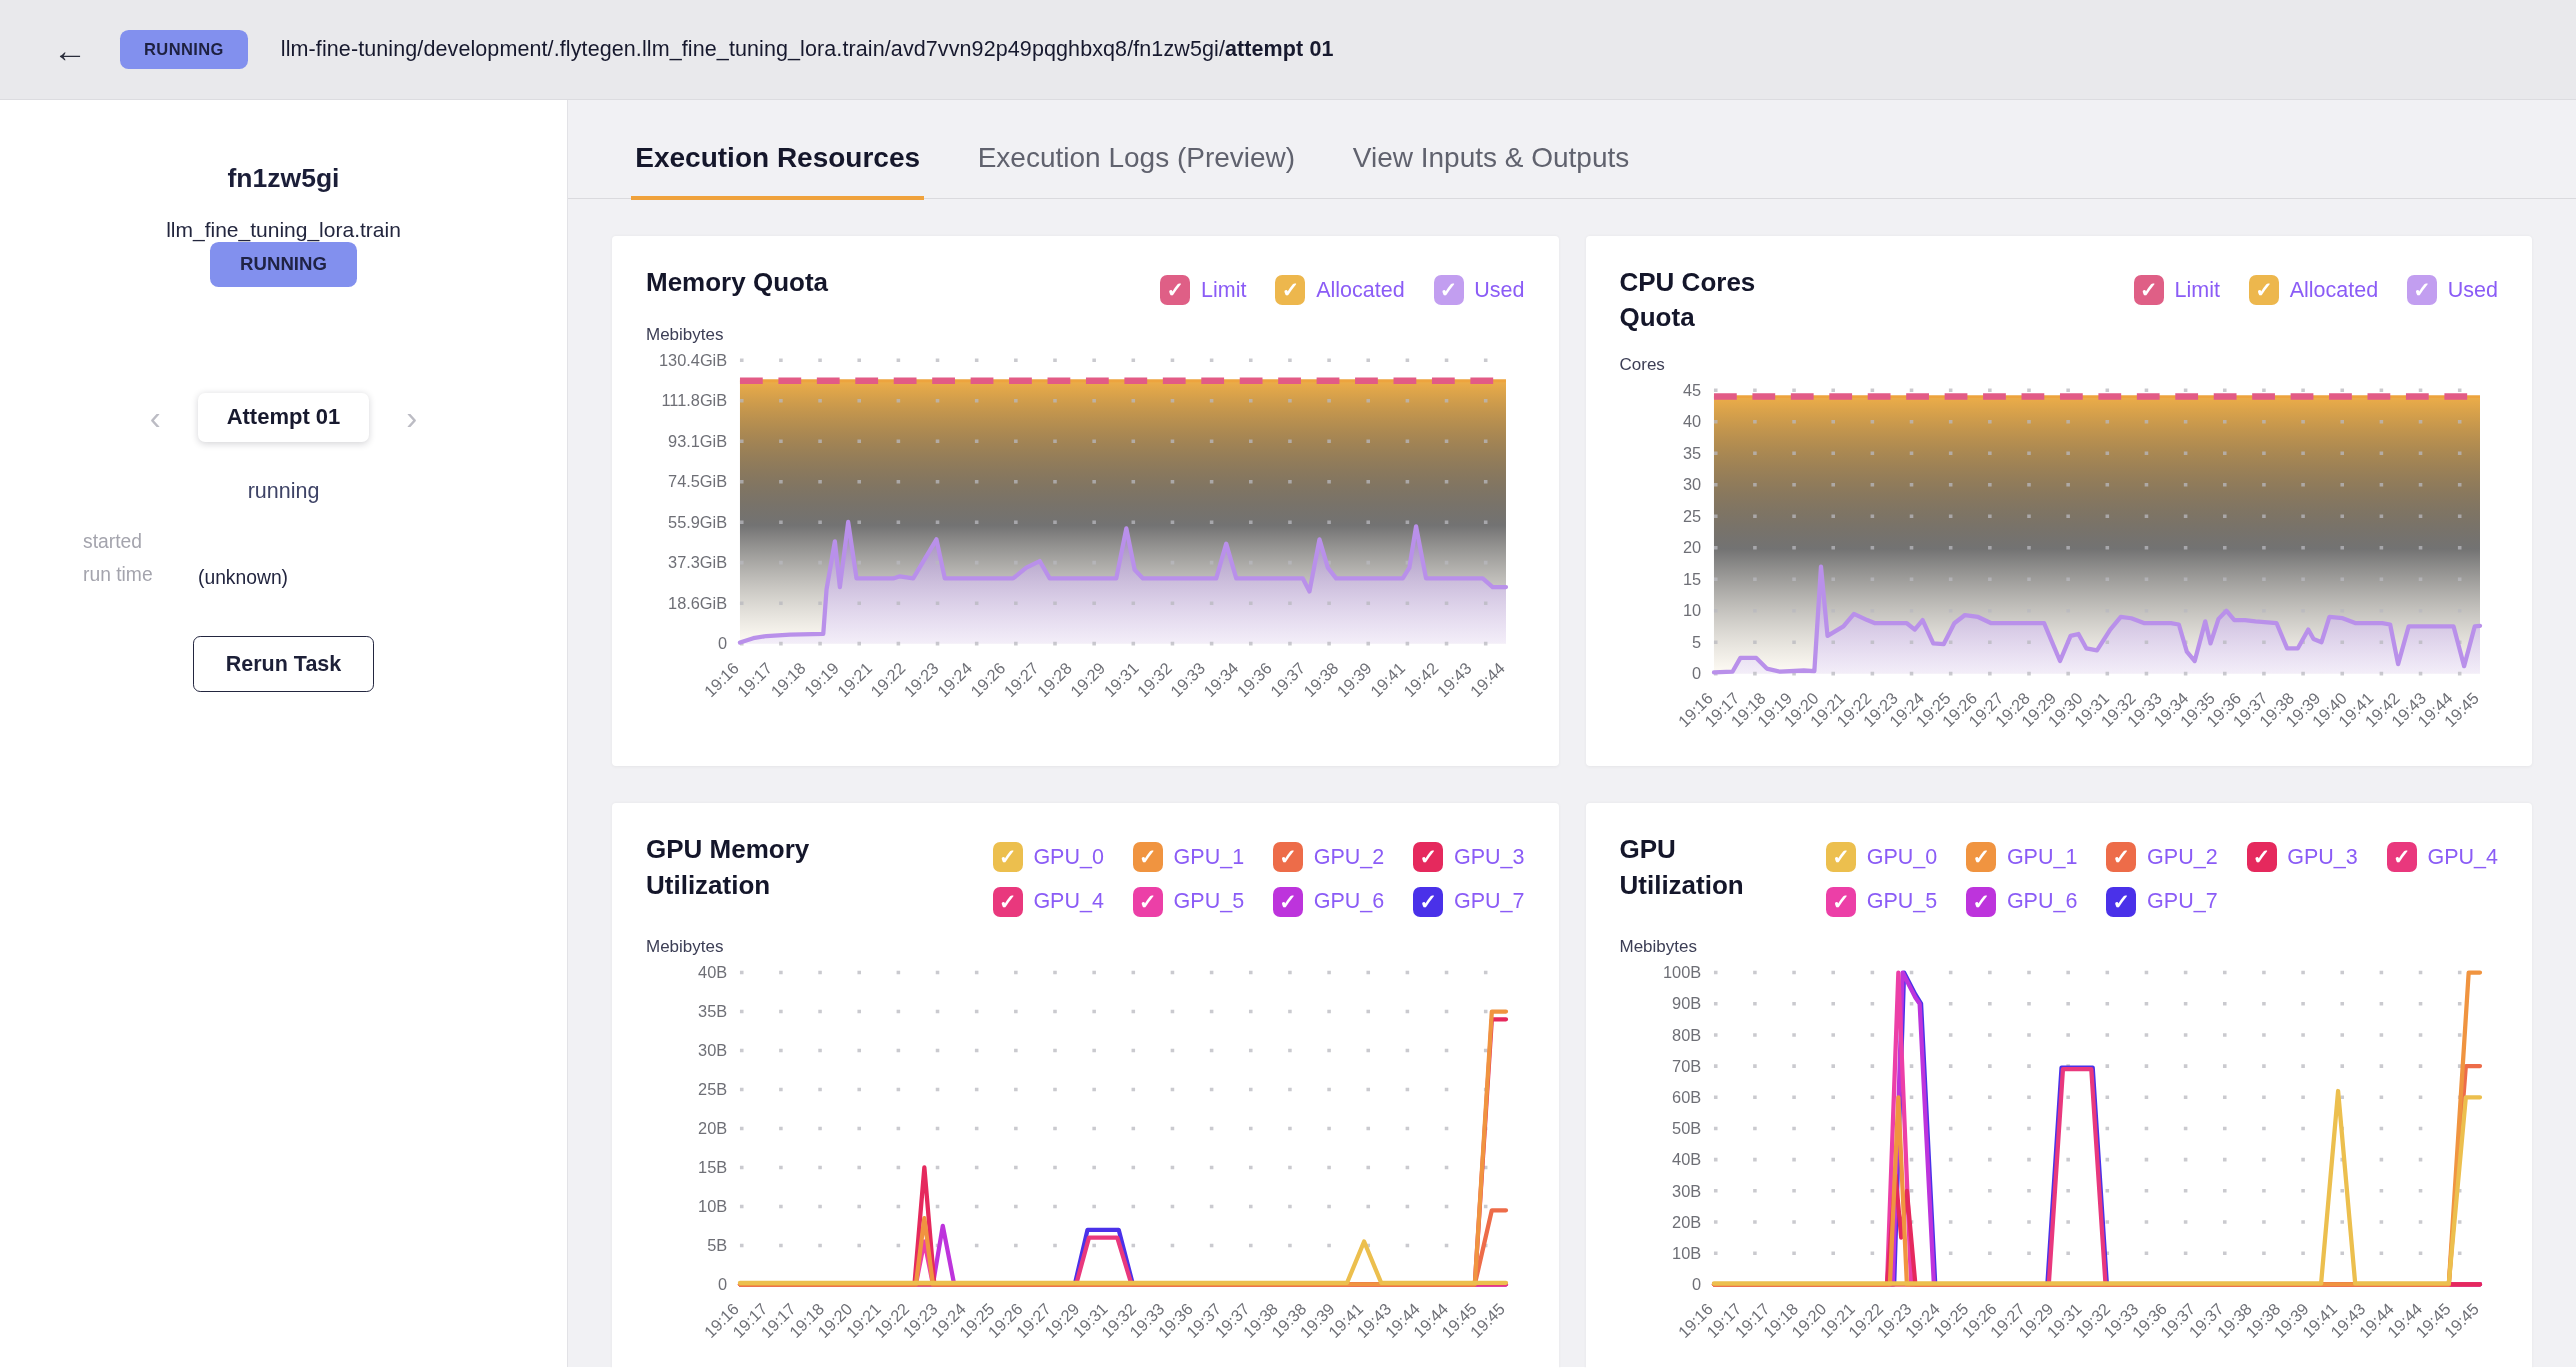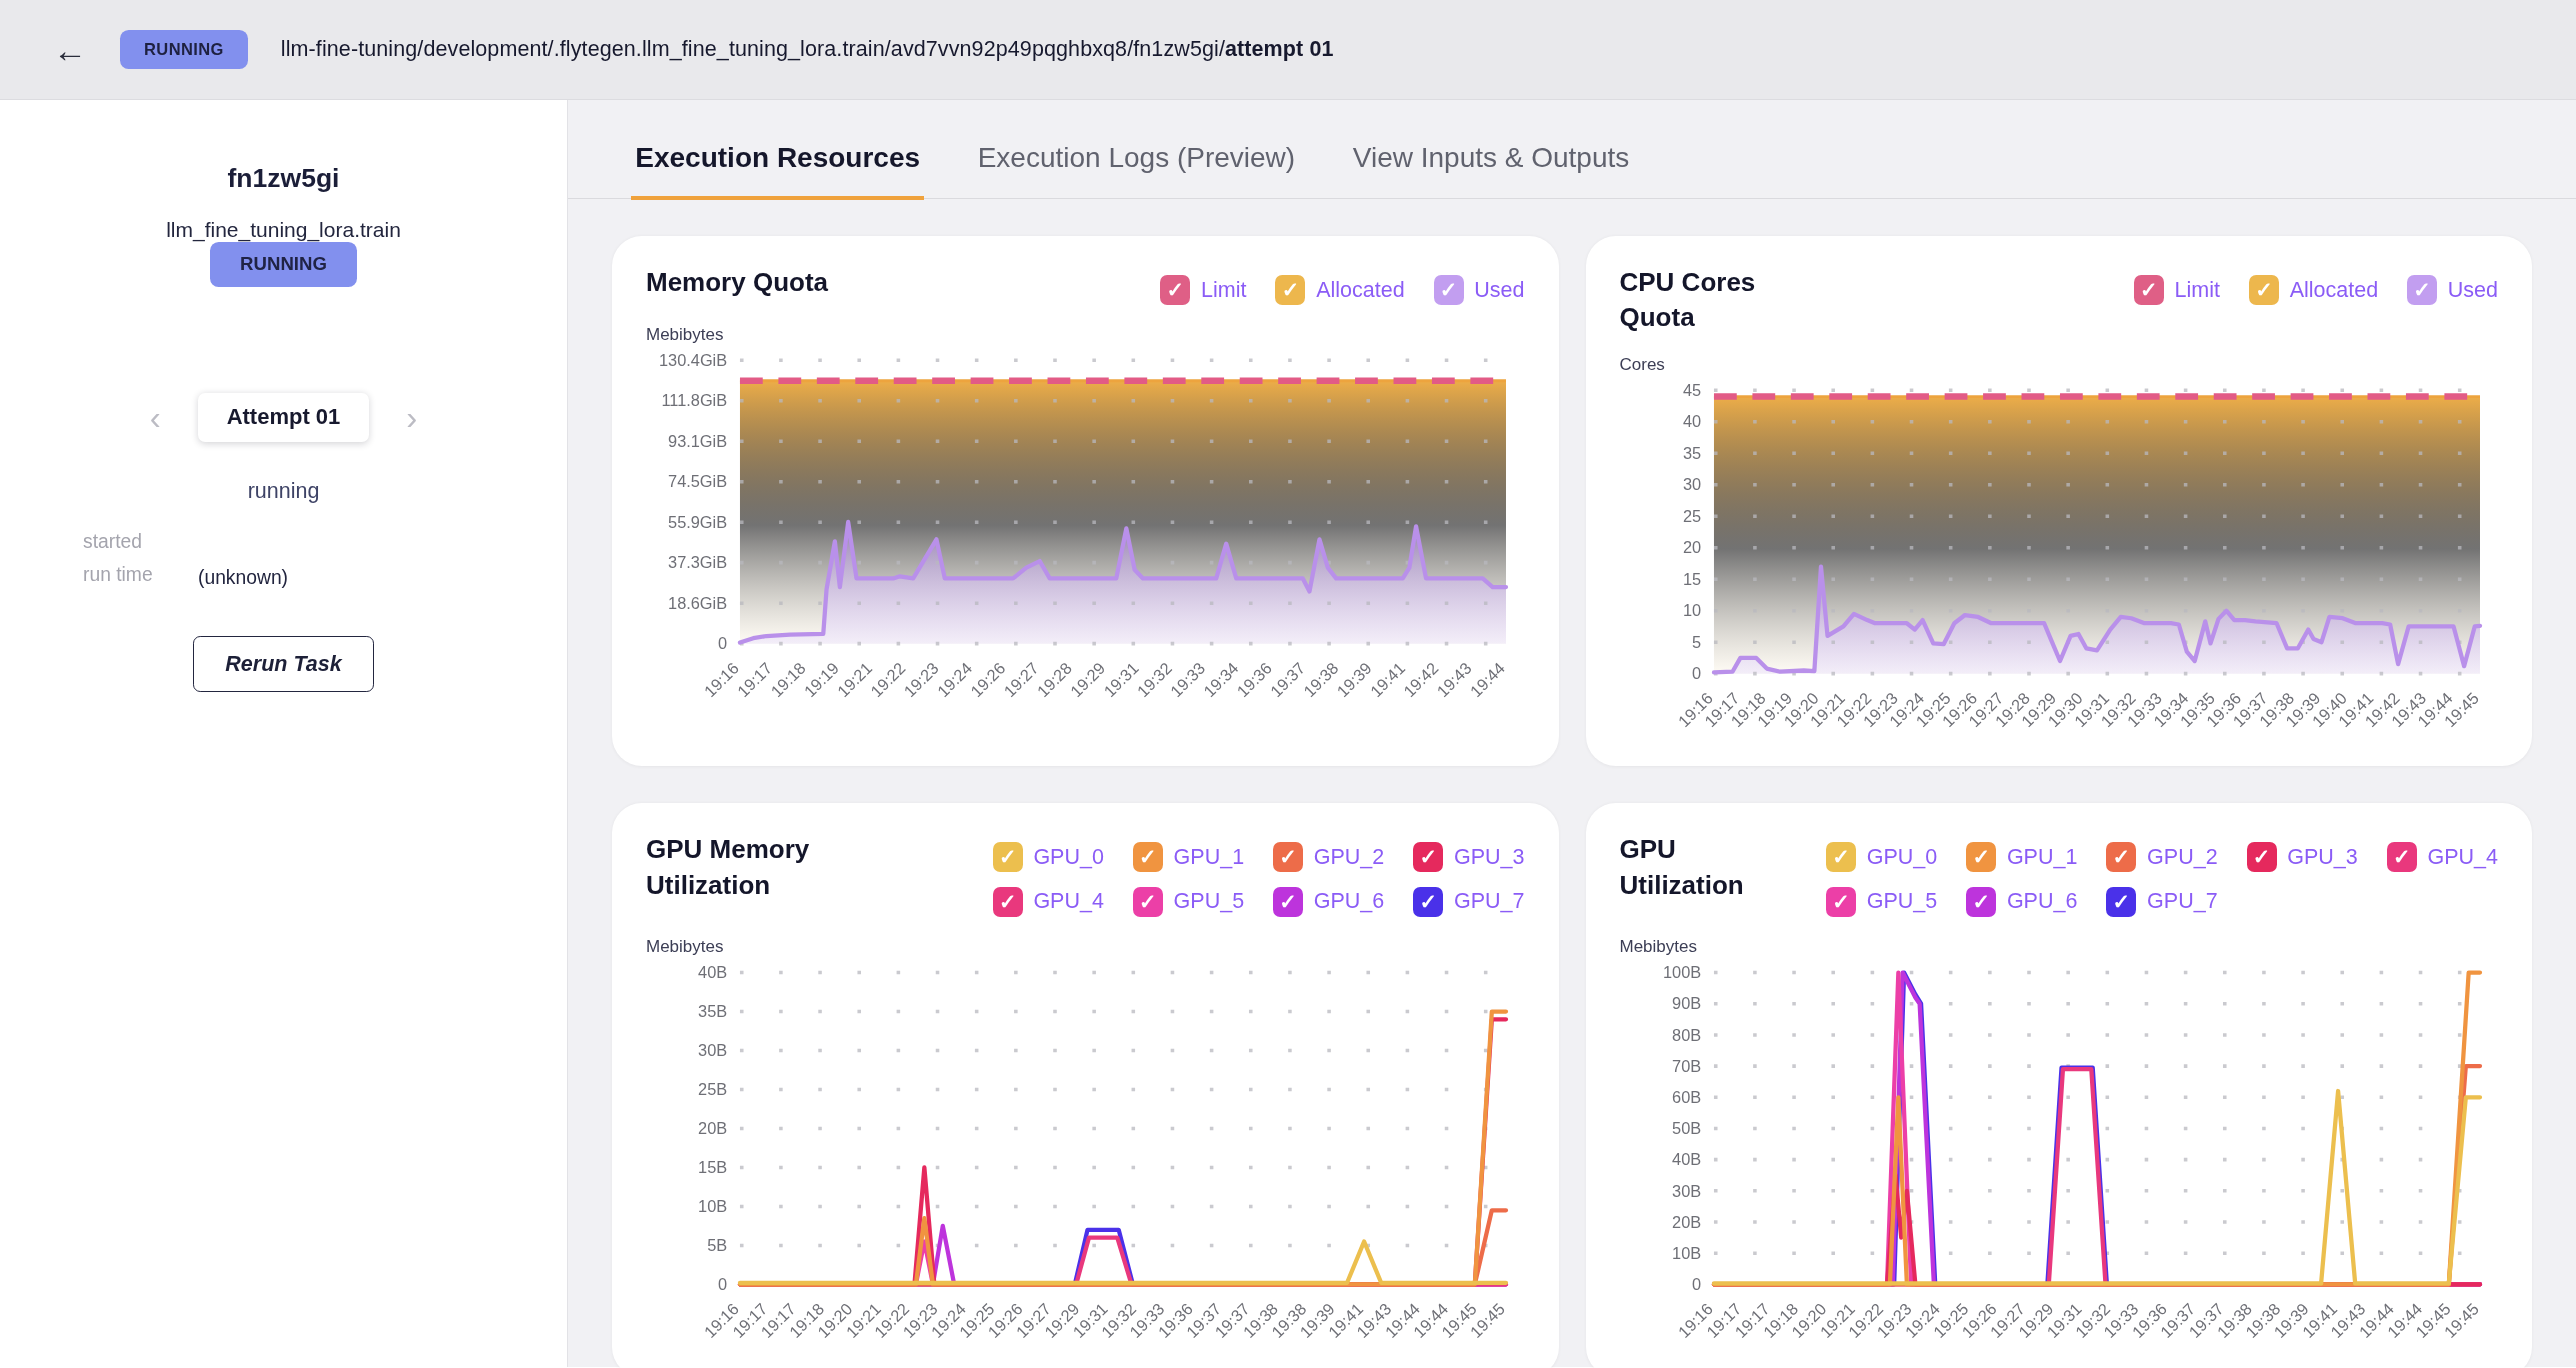--- a/index.html
+++ b/index.html
@@ -35,33 +35,33 @@
     background:#fbfbfc; padding:0 18.6px 13px; text-align:left;
     font-family:"DejaVu Sans Mono", monospace; font-size:18.6px; color:#2a2d49; line-height:1.4; }
   .log-clip { height:13px; overflow:hidden; }
   .log-clip div { transform:translateY(-14.3px); }
   .meta { width:401px; margin:0 auto; text-align:left; }
   .meta-row { display:flex; gap:16px; margin-bottom:11.4px; font-size:19.3px; }
   .meta-label { color:#a4a4ad; width:99px; flex:none; }
   .meta-value { color:#22253f; line-height:1.45; max-width:286px; }
   .rerun { margin-top:33px; background:#fff; border:1.4px solid #23263f; border-radius:7.2px;
     padding:14.3px 31.5px; font-size:21.5px; font-weight:700; color:#1d2038;
-    font-family:"Liberation Sans", sans-serif; cursor:pointer;font-style:italic; }
+    font-family:"Liberation Sans", sans-serif; cursor:pointer; }
 
   
   .tabs-row { margin-top:42px; padding:0 63px; border-bottom:1.4px solid #dadade;
     display:flex; gap:49px; }
   .tab { padding:0 4.3px 21.5px; font-size:28px; color:#60626e; cursor:pointer;
     border-bottom:4.3px solid transparent; margin-bottom:-1.4px; }
   .tab.active { color:#15172b; font-weight:700; border-bottom-color:#f0a23c; }
 
   
   .cards { padding:37px 44px 29px; display:grid; grid-template-columns:1fr 1fr;
     gap:37px 27px; }
-  .card { background:#fff; border-radius:30px; padding:29px 34px 14.3px;
+  .card { background:#fff; border-radius:4px; padding:29px 34px 14.3px;
     box-shadow:0 0.7px 3.6px rgba(0,0,0,.05); }
   .card-header { display:flex; justify-content:space-between; align-items:flex-start; }
   .card-title { font-size:26px; font-weight:700; color:#14162a; line-height:1.35;
     max-width:186px; }
   .card-unit { font-size:17px; color:#3c3e55; margin-top:20px; margin-bottom:2.9px; }
   .legend { display:flex; flex-direction:column; gap:14.3px; align-items:flex-start;
     padding-top:10px; }
   .legend-row { display:flex; gap:29px; }
   .legend-item { display:flex; align-items:center; gap:10.7px; cursor:pointer; }
   .legend-check { width:30px; height:30px; border-radius:7.2px; color:#fff; font-size:21px;

